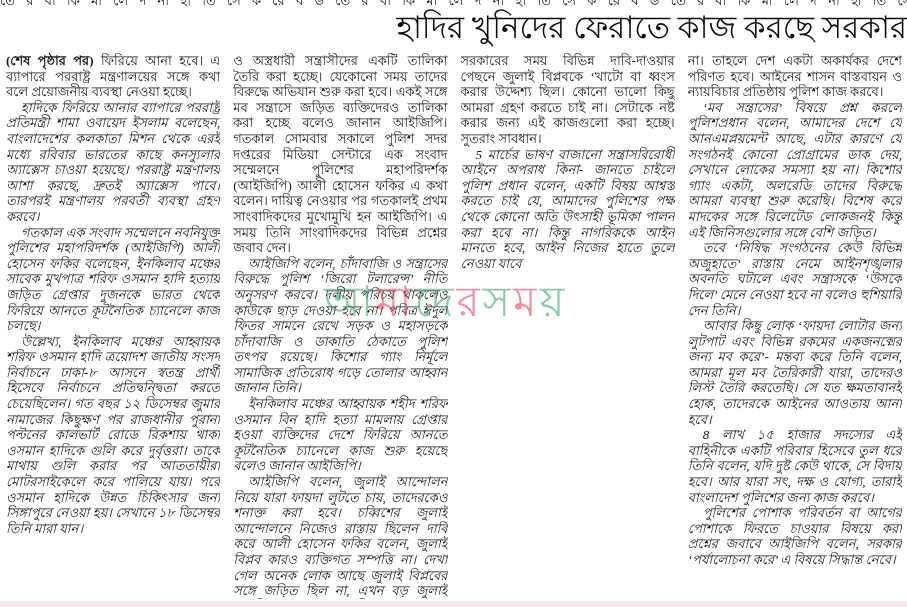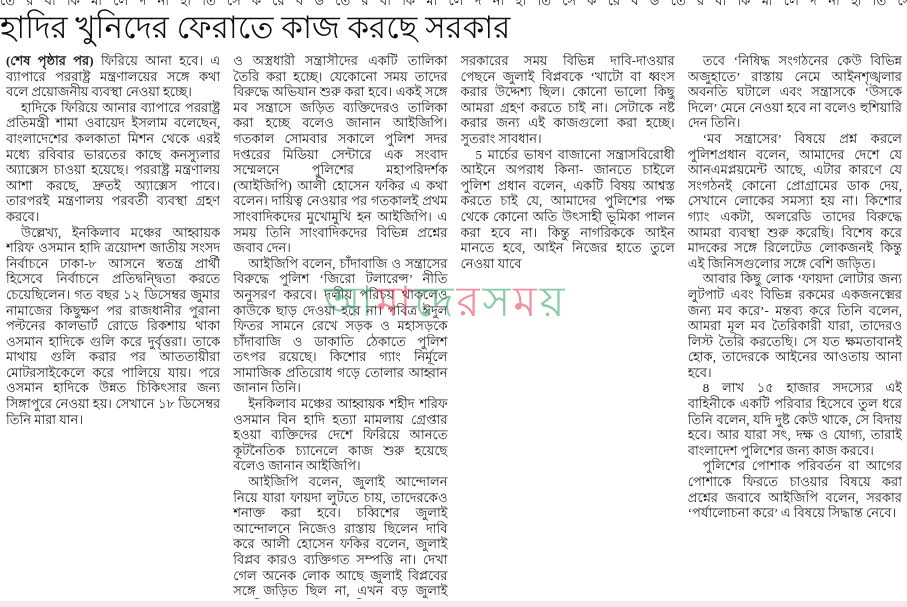--- a/index.html
+++ b/index.html
@@ -26,42 +26,42 @@
     display:block;
     font-size:13px;line-height:13px;
     transform:translateY(-6px);
     white-space:nowrap;
     letter-spacing:4px;
     color:#111;
   }
   .headline{
     margin:0;
     position:absolute;top:10px;left:0;right:0;
-    text-align:left;
+    text-align:right;
     font-size:31px;
     font-weight:normal;
     letter-spacing:0px;
     color:#0d0d0d;
     line-height:1.15;
   }
   .body-columns{
     position:absolute;
     top:53px;left:6px;right:5px;bottom:8px;
     display:flex;
     gap:13px;
   }
   .col{
     flex:1 1 0;
     overflow:hidden;
     font-size:13px;
     line-height:15.6px;
     text-align:justify;
   }
   .col p{margin:0;}
-  .col p.ind{text-indent:15px;}
+  .col p.ind{text-indent:15px;font-style:italic;}
   .col b{font-weight:bold;}
   
   .watermark{
     position:absolute;
     left:316px;top:281px;
     font-size:42px;
     font-weight:normal;
     line-height:1;
     letter-spacing:3px;
     white-space:nowrap;
@@ -84,38 +84,40 @@
     <span>তে র বা কি মা লে দ না হা তি সে ক রে ব ড তে র বা কি মা লে দ না হা তি সে ক রে ব ড তে র বা কি মা লে দ না হা তি সে ক রে ব ড তে র বা কি মা লে</span>
   </div>
 
   <h1 class="headline">হাদির খুনিদের ফেরাতে কাজ করছে সরকার</h1>
 
   <div class="body-columns">
 
     <div class="col">
       <p><b>(শেষ পৃষ্ঠার পর)</b> <span>ফিরিয়ে আনা হবে। এ ব্যাপারে পররাষ্ট্র মন্ত্রণালয়ের সঙ্গে কথা বলে প্রয়োজনীয় ব্যবস্থা নেওয়া হচ্ছে।</span></p>
       <p class="ind">হাদিকে ফিরিয়ে আনার ব্যাপারে পররাষ্ট্র প্রতিমন্ত্রী শামা ওবায়েদ ইসলাম বলেছেন, বাংলাদেশের কলকাতা মিশন থেকে এরই মধ্যে রবিবার ভারতের কাছে কনস্যুলার অ্যাক্সেস চাওয়া হয়েছে। পররাষ্ট্র মন্ত্রণালয় আশা করছে, দ্রুতই অ্যাক্সেস পাবে। তারপরই মন্ত্রণালয় পরবর্তী ব্যবস্থা গ্রহণ করবে।</p>
+      <p class="ind">গতকাল এক সংবাদ সম্মেলনে নবনিযুক্ত পুলিশের মহাপরিদর্শক (আইজিপি) আলী হোসেন ফকির বলেছেন, ইনকিলাব মঞ্চের সাবেক মুখপাত্র শরিফ ওসমান হাদি হত্যায় জড়িত গ্রেপ্তার দুজনকে ভারত থেকে ফিরিয়ে আনতে কূটনৈতিক চ্যানেলে কাজ চলছে।</p>
       <p class="ind">উল্লেখ্য, ইনকিলাব মঞ্চের আহ্বায়ক শরিফ ওসমান হাদি ত্রয়োদশ জাতীয় সংসদ নির্বাচনে ঢাকা-৮ আসনে স্বতন্ত্র প্রার্থী হিসেবে নির্বাচনে প্রতিদ্বন্দ্বিতা করতে চেয়েছিলেন। গত বছর ১২ ডিসেম্বর জুমার নামাজের কিছুক্ষণ পর রাজধানীর পুরানা পল্টনের কালভার্ট রোডে রিকশায় থাকা ওসমান হাদিকে গুলি করে দুর্বৃত্তরা। তাকে মাথায় গুলি করার পর আততায়ীরা মোটরসাইকেলে করে পালিয়ে যায়। পরে ওসমান হাদিকে উন্নত চিকিৎসার জন্য সিঙ্গাপুরে নেওয়া হয়। সেখানে ১৮ ডিসেম্বর তিনি মারা যান।</p>
     </div>
 
     <div class="col">
       <p>ও অস্ত্রধারী সন্ত্রাসীদের একটি তালিকা তৈরি করা হচ্ছে। যেকোনো সময় তাদের বিরুদ্ধে অভিযান শুরু করা হবে। একই সঙ্গে মব সন্ত্রাসে জড়িত ব্যক্তিদেরও তালিকা করা হচ্ছে বলেও জানান আইজিপি। গতকাল সোমবার সকালে পুলিশ সদর দপ্তরের মিডিয়া সেন্টারে এক সংবাদ সম্মেলনে পুলিশের মহাপরিদর্শক (আইজিপি) আলী হোসেন ফকির এ কথা বলেন। দায়িত্ব নেওয়ার পর গতকালই প্রথম সাংবাদিকদের মুখোমুখি হন আইজিপি। এ সময় তিনি সাংবাদিকদের বিভিন্ন প্রশ্নের জবাব দেন।</p>
       <p class="ind">আইজিপি বলেন, চাঁদাবাজি ও সন্ত্রাসের বিরুদ্ধে পুলিশ ‘জিরো টলারেন্স’ নীতি অনুসরণ করবে। দলীয় পরিচয় থাকলেও কাউকে ছাড় দেওয়া হবে না। পবিত্র ঈদুল ফিতর সামনে রেখে সড়ক ও মহাসড়কে চাঁদাবাজি ও ডাকাতি ঠেকাতে পুলিশ তৎপর রয়েছে। কিশোর গ্যাং নির্মূলে সামাজিক প্রতিরোধ গড়ে তোলার আহ্বান জানান তিনি।</p>
       <p class="ind">ইনকিলাব মঞ্চের আহ্বায়ক শহীদ শরিফ ওসমান বিন হাদি হত্যা মামলায় গ্রেপ্তার হওয়া ব্যক্তিদের দেশে ফিরিয়ে আনতে কূটনৈতিক চ্যানেলে কাজ শুরু হয়েছে বলেও জানান আইজিপি।</p>
       <p class="ind">আইজিপি বলেন, জুলাই আন্দোলন নিয়ে যারা ফায়দা লুটতে চায়, তাদেরকেও শনাক্ত করা হবে। চব্বিশের জুলাই আন্দোলনে নিজেও রাস্তায় ছিলেন দাবি করে আলী হোসেন ফকির বলেন, জুলাই বিপ্লব কারও ব্যক্তিগত সম্পত্তি না। দেখা গেল অনেক লোক আছে জুলাই বিপ্লবের সঙ্গে জড়িত ছিল না, এখন বড় জুলাই বিপ্লবী হয়ে গেছে। অন্তর্বর্তী</p>
     </div>
 
     <div class="col">
       <p>সরকারের সময় বিভিন্ন দাবি-দাওয়ার পেছনে জুলাই বিপ্লবকে ‘খাটো বা ধ্বংস করার উদ্দেশ্য ছিল। কোনো ভালো কিছু আমরা গ্রহণ করতে চাই না। সেটাকে নষ্ট করার জন্য এই কাজগুলো করা হচ্ছে। সুতরাং সাবধান।</p>
       <p class="ind">5 মার্চের ভাষণ বাজানো সন্ত্রাসবিরোধী আইনে অপরাধ কিনা- জানতে চাইলে পুলিশ প্রধান বলেন, একটি বিষয় আশ্বস্ত করতে চাই যে, আমাদের পুলিশের পক্ষ থেকে কোনো অতি উৎসাহী ভূমিকা পালন করা হবে না। কিন্তু নাগরিককে আইন মানতে হবে, আইন নিজের হাতে তুলে নেওয়া যাবে</p>
     </div>
 
     <div class="col">
+      <p>না। তাহলে দেশ একটা অকার্যকর দেশে পরিণত হবে। আইনের শাসন বাস্তবায়ন ও ন্যায়বিচার প্রতিষ্ঠায় পুলিশ কাজ করবে।</p>
+      <p class="ind">‘মব সন্ত্রাসের’ বিষয়ে প্রশ্ন করলে পুলিশপ্রধান বলেন, আমাদের দেশে যে আনএমপ্লয়মেন্ট আছে, এটার কারণে যে সংগঠনই কোনো প্রোগ্রামের ডাক দেয়, সেখানে লোকের সমস্যা হয় না। কিশোর গ্যাং একটা, অলরেডি তাদের বিরুদ্ধে আমরা ব্যবস্থা শুরু করেছি। বিশেষ করে মাদকের সঙ্গে রিলেটেড লোকজনই কিন্তু এই জিনিসগুলোর সঙ্গে বেশি জড়িত।</p>
       <p class="ind">তবে ‘নিষিদ্ধ সংগঠনের কেউ বিভিন্ন অজুহাতে’ রাস্তায় নেমে আইনশৃঙ্খলার অবনতি ঘটালে এবং সন্ত্রাসকে ‘উসকে দিলে’ মেনে নেওয়া হবে না বলেও হুশিয়ারি দেন তিনি।</p>
-      <p class="ind">‘মব সন্ত্রাসের’ বিষয়ে প্রশ্ন করলে পুলিশপ্রধান বলেন, আমাদের দেশে যে আনএমপ্লয়মেন্ট আছে, এটার কারণে যে সংগঠনই কোনো প্রোগ্রামের ডাক দেয়, সেখানে লোকের সমস্যা হয় না। কিশোর গ্যাং একটা, অলরেডি তাদের বিরুদ্ধে আমরা ব্যবস্থা শুরু করেছি। বিশেষ করে মাদকের সঙ্গে রিলেটেড লোকজনই কিন্তু এই জিনিসগুলোর সঙ্গে বেশি জড়িত।</p>
       <p class="ind">আবার কিছু লোক ‘ফায়দা লোটার জন্য লুটপাট এবং বিভিন্ন রকমের একজনক্মের জন্য মব করে’- মন্তব্য করে তিনি বলেন, আমরা মূল মব তৈরিকারী যারা, তাদেরও লিস্ট তৈরি করতেছি। সে যত ক্ষমতাবানই হোক, তাদেরকে আইনের আওতায় আনা হবে।</p>
       <p class="ind">8 লাখ ১৫ হাজার সদস্যের এই বাহিনীকে একটি পরিবার হিসেবে তুল ধরে তিনি বলেন, যদি দুষ্ট কেউ থাকে, সে বিদায় হবে। আর যারা সৎ, দক্ষ ও যোগ্য, তারাই বাংলাদেশ পুলিশের জন্য কাজ করবে।</p>
       <p class="ind">পুলিশের পোশাক পরিবর্তন বা আগের পোশাকে ফিরতে চাওয়ার বিষয়ে করা প্রশ্নের জবাবে আইজিপি বলেন, সরকার ‘পর্যালোচনা করে’ এ বিষয়ে সিদ্ধান্ত নেবে।</p>
     </div>
 
   </div>
 
   <div class="watermark"><span style="color: rgb(47, 158, 95);">আ</span><span style="color: rgb(228, 52, 79);">মা</span><span style="color: rgb(47, 158, 95);">দে</span><span style="color: rgb(228, 52, 79);">র</span><span style="color: rgb(47, 158, 95);">স</span><span style="color: rgb(228, 52, 79);">ম</span><span style="color: rgb(47, 158, 95);">য়</span></div>
 
   <div class="bottom-band"></div>

